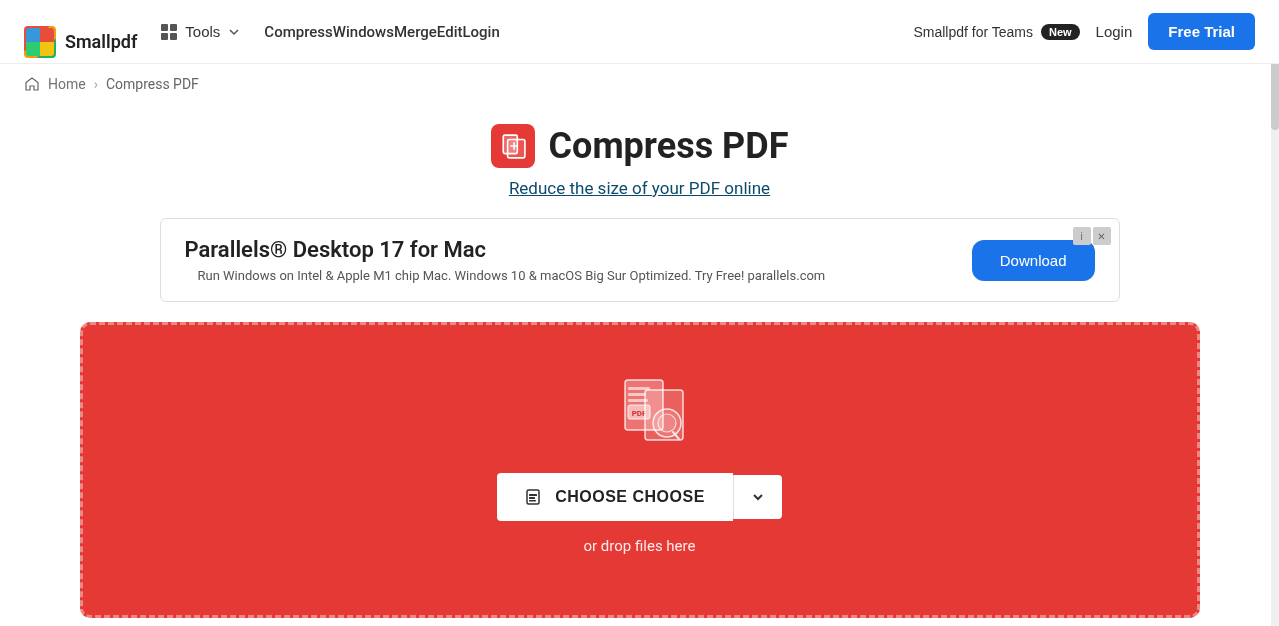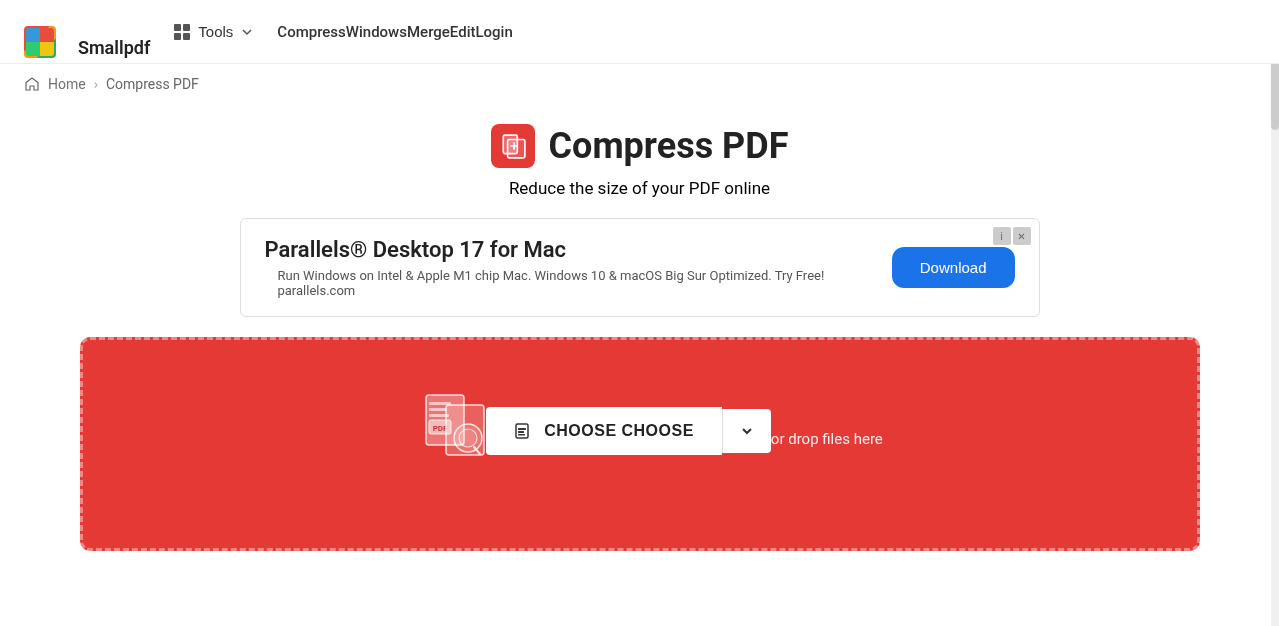--- a/index.html
+++ b/index.html
@@ -5,21 +5,21 @@
     * { margin: 0; padding: 0; box-sizing: border-box; }
     body { font-family: -apple-system, BlinkMacSystemFont, 'Segoe UI', Roboto, sans-serif; background: #fff; color: #333; width: 1279px; overflow-x: hidden; }
 
     
     .navbar {
       display: flex; align-items: center; justify-content: space-between;
       padding: 0 24px; height: 64px; border-bottom: 1px solid #eee;
       background: #fff; position: relative; z-index: 10;
     }
     .navbar-left { display: flex; align-items: center; gap: 24px; }
-    .logo { display: flex; align-items: flex-end; gap: 22px; text-decoration: none; margin-top: 20px; }
+    .logo { display: flex; align-items: center; gap: 9px; text-decoration: none; margin-top: 20px; }
     .logo-icon {
       width: 32px; height: 32px;
       background: linear-gradient(135deg, #e74c3c 0%, #e74c3c 40%, #f39c12 40%, #f39c12 70%, #27ae60 70%);
       border-radius: 4px;
       display: flex; align-items: center; justify-content: center;
     }
     .logo-icon-inner {
       width: 28px; height: 28px;
       background: conic-gradient(#e74c3c 0deg 90deg, #f1c40f 90deg 180deg, #2ecc71 180deg 270deg, #3498db 270deg 360deg);
       border-radius: 3px;
@@ -67,46 +67,46 @@
     
     .page-title-section { display: flex; flex-direction: column; align-items: center; margin-bottom: 20px; }
     .page-title-row { display: flex; align-items: center; gap: 14px; margin-bottom: 10px; }
     .pdf-icon-red {
       width: 44px; height: 44px; background: #e53935; border-radius: 8px;
       display: flex; align-items: center; justify-content: center;
       color: #fff; font-size: 10px; font-weight: 700;
     }
     .pdf-icon-red svg { width: 26px; height: 26px; }
     .page-title { font-size: 36px; font-weight: 700; color: #222; }
-    .page-subtitle { font-size: 17px; color: #000000; }
+    .page-subtitle { font-size: 17px; color: #0c4a6e; text-decoration: underline; }
 
     
     .ad-banner {
-      width: 800px; border: 1px solid #ddd; border-radius: 6px;
+      width: 960px; border: 1px solid #ddd; border-radius: 6px;
       padding: 18px 24px; display: flex; align-items: center; justify-content: space-between;
       margin-bottom: 20px; position: relative; background: #fff;
     }
     .ad-content h3 { font-size: 22px; font-weight: 600; color: #222; margin-bottom: 6px; }
     .ad-content p { font-size: 13px; color: #555; margin-left: 13px; }
     .ad-download-btn {
       background: #1a73e8; color: #fff; border: none; border-radius: 12px;
       padding: 12px 28px; font-size: 15px; font-weight: 500; cursor: pointer;
       white-space: nowrap;
     }
     .ad-close-btns { position: absolute; top: 8px; right: 8px; display: flex; gap: 2px; }
     .ad-close-btn {
       width: 18px; height: 18px; background: #ccc; border: none; cursor: pointer;
       font-size: 10px; color: #666; display: flex; align-items: center; justify-content: center;
       border-radius: 2px;
     }
 
     
     .drop-zone {
       width: 1120px; background: #e53935; border-radius: 10px;
-      display: flex; flex-direction: row; align-items: center; justify-content: center;
+      display: flex; flex-direction: column; align-items: center; justify-content: center;
       padding: 50px 0 60px;
       border: 3px dashed rgba(255,255,255,0.4);
       margin: 0 auto;
     }
     .file-illustration {
       width: 90px; height: 70px; margin-bottom: 28px;
       position: relative;
     }
     .choose-files-row { display: flex; align-items: center; gap: 0; margin-bottom: 16px; }
     .choose-files-btn {
@@ -155,20 +155,28 @@
         </svg>
     </button>
     <nav class="nav-links">
       <a class="nav-link" href="#">Compress</a>
       <a class="nav-link" href="#">Windows</a>
       <a class="nav-link" href="#">Merge</a>
       <a class="nav-link" href="#">Edit</a>
       <a class="nav-link" href="#">Login</a>
     </nav>
   </div>
+  <div class="navbar-right">
+    <button class="teams-btn">
+      <span>Smallpdf for Teams</span>
+      <span class="new-badge">New</span>
+    </button>
+    <button class="login-btn">Login</button>
+    <button class="free-trial-btn">Free Trial</button>
+  </div>
 </nav>
 
 <div class="breadcrumb">
   <span class="breadcrumb-home-icon">
     <svg width="16" height="16" viewBox="0 0 16 16" fill="none">
         <path d="M2 6.5L8 2l6 4.5V14H10V10H6v4H2V6.5z" stroke="#666" stroke-width="1.2" fill="none"></path>
       </svg>
   </span>
   <a href="#">Home</a>
   <span class="breadcrumb-sep">›</span>

